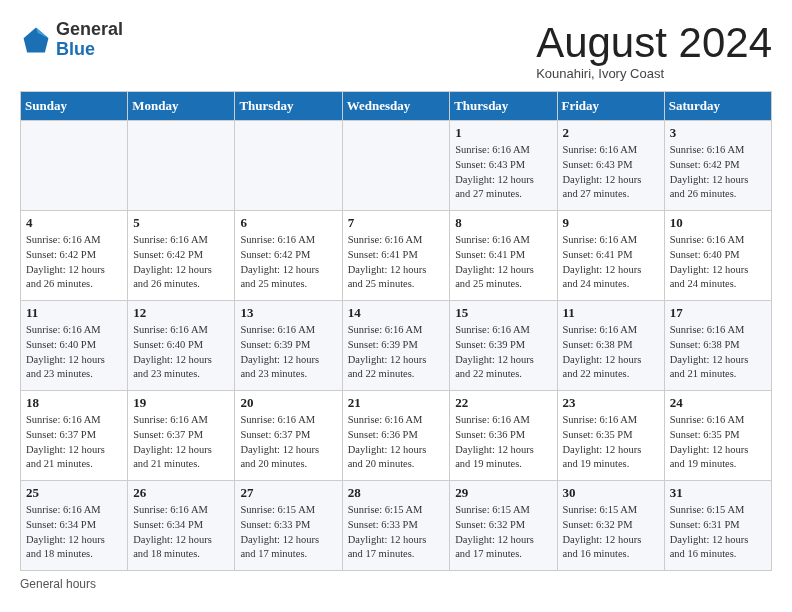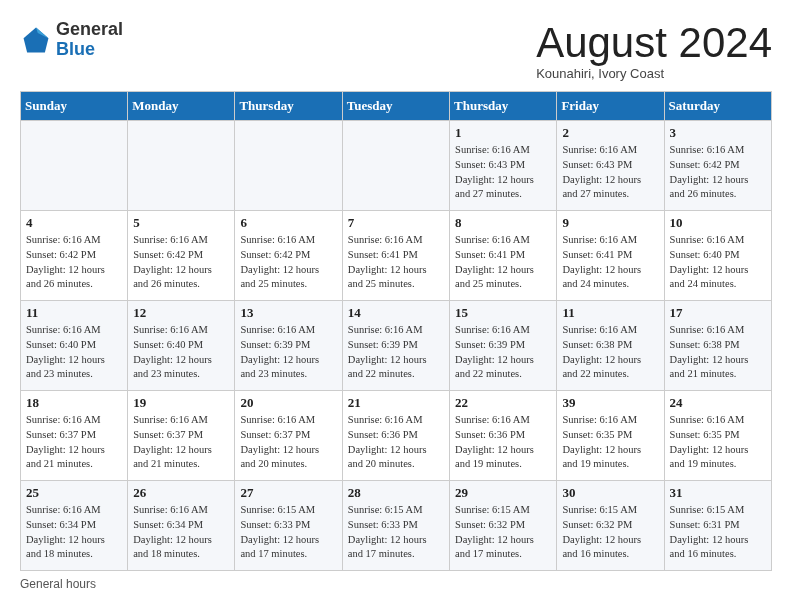--- a/index.html
+++ b/index.html
@@ -112,21 +112,21 @@
     <div class="subtitle">Kounahiri, Ivory Coast</div>
   </div>
 </div>
 
 <table>
   <thead>
     <tr>
     <th>Sunday</th>
         <th>Monday</th>
         <th>Thursday</th>
-        <th>Tuesday</th>
+        <th>Wednesday</th>
         <th>Thursday</th>
         <th>Friday</th>
         <th>Saturday</th>
       </tr>
   </thead>
   <tbody id="calendar-body">
   <tr>
         <td class="empty-cell"></td>
         <td class="empty-cell"></td>
         <td class="empty-cell"></td>
@@ -285,21 +285,21 @@
 and 20 minutes.</div>
         </td>
         <td>
           <span class="day-num">22</span>
           <div class="day-detail" style="white-space: pre-line;">Sunrise: 6:16 AM
 Sunset: 6:36 PM
 Daylight: 12 hours
 and 19 minutes.</div>
         </td>
         <td>
-          <span class="day-num">39</span>
+          <span class="day-num">23</span>
           <div class="day-detail" style="white-space: pre-line;">Sunrise: 6:16 AM
 Sunset: 6:35 PM
 Daylight: 12 hours
 and 19 minutes.</div>
         </td>
         <td>
           <span class="day-num">24</span>
           <div class="day-detail" style="white-space: pre-line;">Sunrise: 6:16 AM
 Sunset: 6:35 PM
 Daylight: 12 hours

